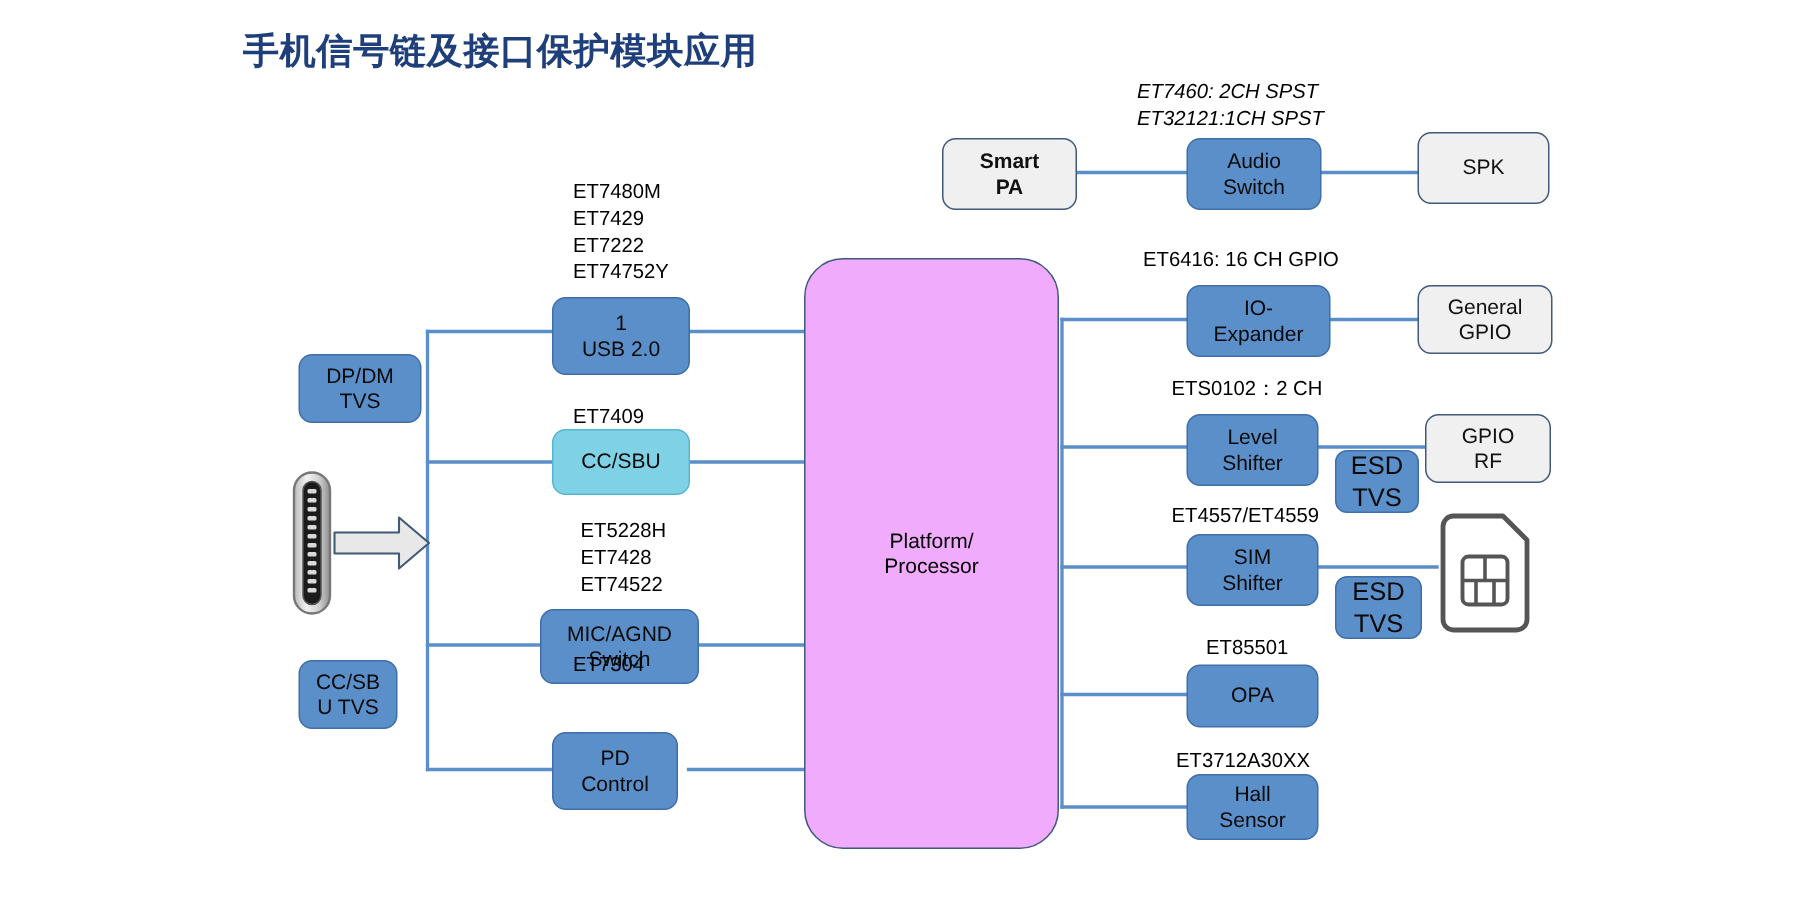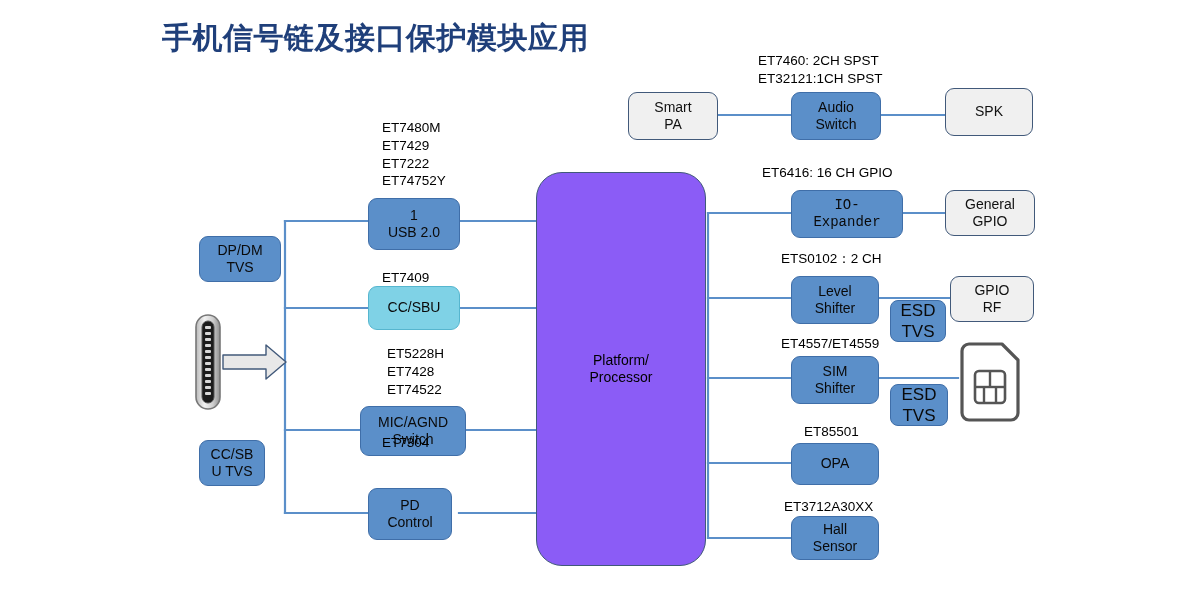--- a/index.html
+++ b/index.html
@@ -20,21 +20,21 @@
     position: absolute;
     left: 0; top: 0;
     width: 1200px; height: 600px;
     pointer-events: none;
   }
 
   
   .title {
     position: absolute;
     left: 162px; top: 18px;
-    font-size: 30px;
+    font-size: 24px;
     font-weight: bold;
     color: #1f3f7a;
     letter-spacing: 0.5px;
     white-space: nowrap;
   }
 
   
   .box {
     position: absolute;
     display: flex;
@@ -59,21 +59,21 @@
     background: #7fd2e6;
     border: 1px solid #56b6cf;
     color: #0a0a0a;
   }
   .box.grey {
     background: #f0f0f0;
     border: 1px solid #41597a;
     color: #111111;
   }
   .box.platform {
-    background: #8b5cf6;
+    background: #f0abfc;
     border: 1px solid #41597a;
     border-radius: 26px;
     font-size: 14px;
     z-index: 2;
   }
   .box.small {
     font-size: 17px;
     border-radius: 8px;
   }
 
@@ -221,43 +221,43 @@
   <div class="box blue" style="left:368px; top:488px; width:84px; height:52px;">
     <span class="ln">PD</span>
     <span class="ln">Control</span>
   </div>
 
   <div class="box platform" style="left:536px; top:172px; width:170px; height:394px;">
     <span class="ln">Platform/</span>
     <span class="ln">Processor</span>
   </div>
 
-  <div class="cap" style="left:758px; top:52px;">
+  <div class="cap" style="left:758px; top:52px;font-style:italic;">
     <div>ET7460: 2CH SPST</div>
     <div>ET32121:1CH SPST</div>
   </div>
 
-  <div class="box grey" style="left:628px; top:92px; width:90px; height:48px;">
+  <div class="box grey" style="left:628px; top:92px; width:90px; height:48px;font-weight:bold;">
     <span class="ln">Smart</span>
     <span class="ln">PA</span>
   </div>
 
   <div class="box blue" style="left:791px; top:92px; width:90px; height:48px;">
     <span class="ln">Audio</span>
     <span class="ln">Switch</span>
   </div>
 
   <div class="box grey" style="left:945px; top:88px; width:88px; height:48px;text-align:right;">
     <span class="ln">SPK</span>
   </div>
 
   <div class="cap" style="left:762px; top:164px;">
     <div>ET6416: 16 CH GPIO</div>
   </div>
-  <div class="box blue" style="left:791px; top:190px; width:112px; height:48px;font-family:Liberation Mono, monospace;">
+  <div class="box blue" style="left:791px; top:190px; width:96px; height:48px;">
     <span class="ln">IO-</span>
     <span class="ln">Expander</span>
   </div>
   <div class="box grey" style="left:945px; top:190px; width:90px; height:46px;">
     <span class="ln">General</span>
     <span class="ln">GPIO</span>
   </div>
 
   <div class="cap" style="left:781px; top:250px;text-align:right;">
     <div>ETS0102：2 CH</div>

